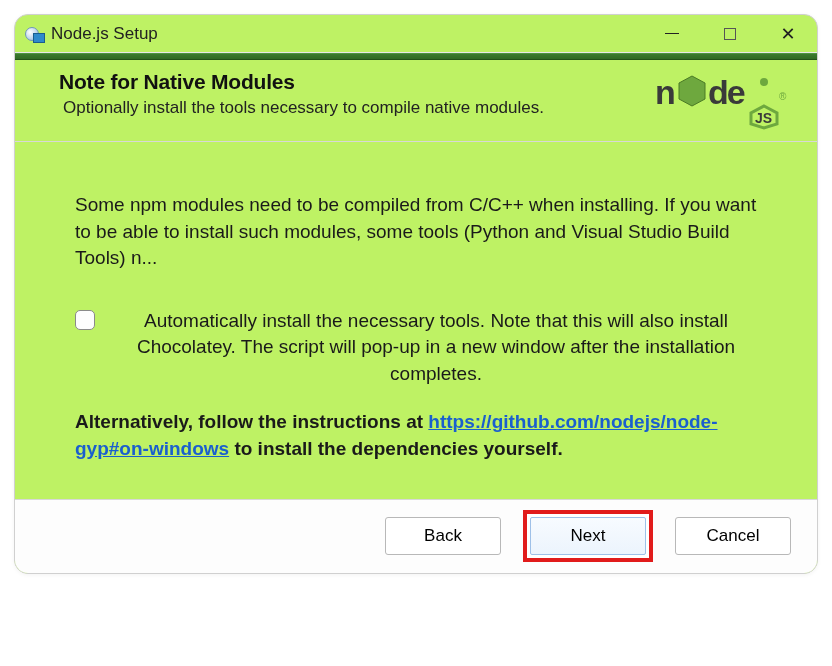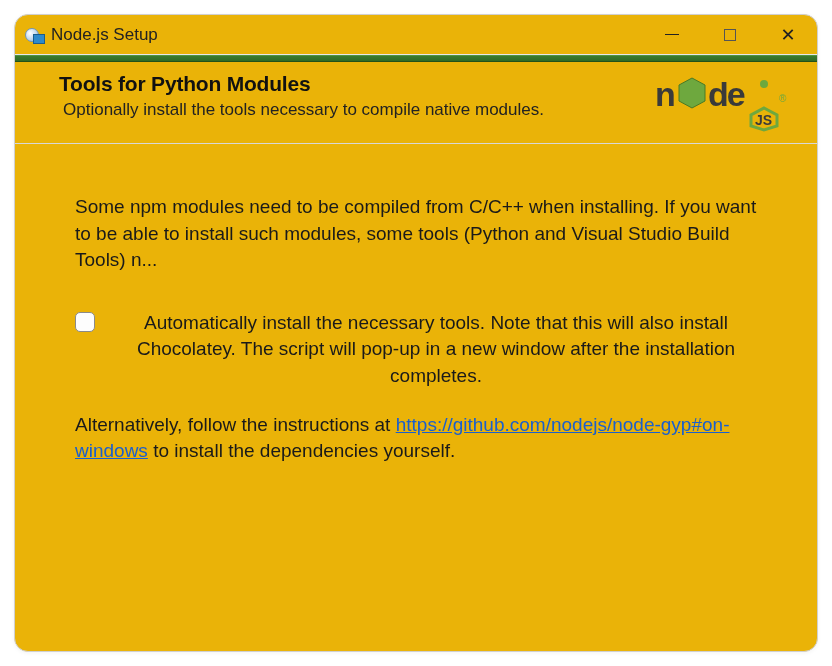--- a/index.html
+++ b/index.html
@@ -9,24 +9,24 @@
     background: #ffffff;
     font-family: "Segoe UI", Tahoma, sans-serif;
     overflow: hidden;
   }
   .outer-frame {
     width: 832px; height: 666px;
     padding: 14px;
     background: #fff;
   }
   .window {
-    width: 804px; height: 638px;
+    width: 804px; height: 560px;
     border: 1px solid #d0d0d0;
     border-radius: 14px;
-    background: #eab308;
+    background: #bef264;
     display: flex;
     flex-direction: column;
     overflow: hidden;
     box-shadow: 0 1px 4px rgba(0,0,0,0.05);
   }
   
   .titlebar {
     height: 40px;
     display: flex;
     align-items: center;
@@ -131,20 +131,21 @@
     margin-top:2px;
     flex-shrink:0;
     background:#fdfdfd;
   }
   .checkbox-row .cb-label {
     flex:1;
     text-align:center;
   }
   .alt-text {
     margin: 0;
+    font-weight: bold;
   }
   .link {
     color: #1a5fce;
     text-decoration: underline;
     cursor: pointer;
   }
   
   .footer {
     height: 78px;
     border-top: 1px solid #d8d8d8;
@@ -204,21 +205,21 @@
           </div>
         <div class="ctrl close">
             <span class="x">✕</span>
           </div>
       </div>
     </div>
 
     <div class="green-bar"></div>
 
     <div class="header">
-      <div class="heading">Tools for Python Modules</div>
+      <div class="heading">Note for Native Modules</div>
       <div class="subheading">Optionally install the tools necessary to compile native modules.</div>
       <div class="logo" aria-label="node.js">
         <svg viewBox="0 0 140 66" width="140" height="66">
           <text x="0" y="40" font-family="Arial Black, Arial, sans-serif" font-size="34" font-weight="900" fill="#3a3a3a" letter-spacing="-2">n</text>
           <polygon points="37,12 50,19 50,35 37,42 24,35 24,19" fill="#6ea83e" stroke="#4a7a25" stroke-width="1"></polygon>
           <text x="53" y="40" font-family="Arial Black, Arial, sans-serif" font-size="34" font-weight="900" fill="#3a3a3a" letter-spacing="-2">de</text>
           <circle cx="109" cy="18" r="4" fill="#6ea83e"></circle>
           <polygon points="109,42 122,49 122,60 109,64 96,60 96,49" fill="none" stroke="#6ea83e" stroke-width="3"></polygon>
           <text x="100" y="59" font-family="Arial, sans-serif" font-size="14" font-weight="700" fill="#3a3a3a">JS</text>
           <text x="124" y="36" font-family="Arial" font-size="10" fill="#6ea83e">®</text>
@@ -232,15 +233,28 @@
       <div class="checkbox-row">
         <div class="cb"></div>
         <div class="cb-label">Automatically install the necessary tools. Note that this will also install Chocolatey. The script will pop-up in a new window after the installation completes.</div>
       </div>
 
       <p class="alt-text">
         <span>Alternatively, follow the instructions at </span><span class="link">https://github.com/nodejs/node-gyp#on-windows</span><span> to install the dependencies yourself.</span>
       </p>
     </div>
 
+    <div class="footer">
+      <div class="btn">
+        <span>Back</span>
+      </div>
+      <div class="btn next-wrap">
+        <div class="next-inner">
+          <span>Next</span>
+        </div>
+      </div>
+      <div class="btn">
+        <span>Cancel</span>
+      </div>
+    </div>
 
   </div>
 </div>
 
 </body></html>

